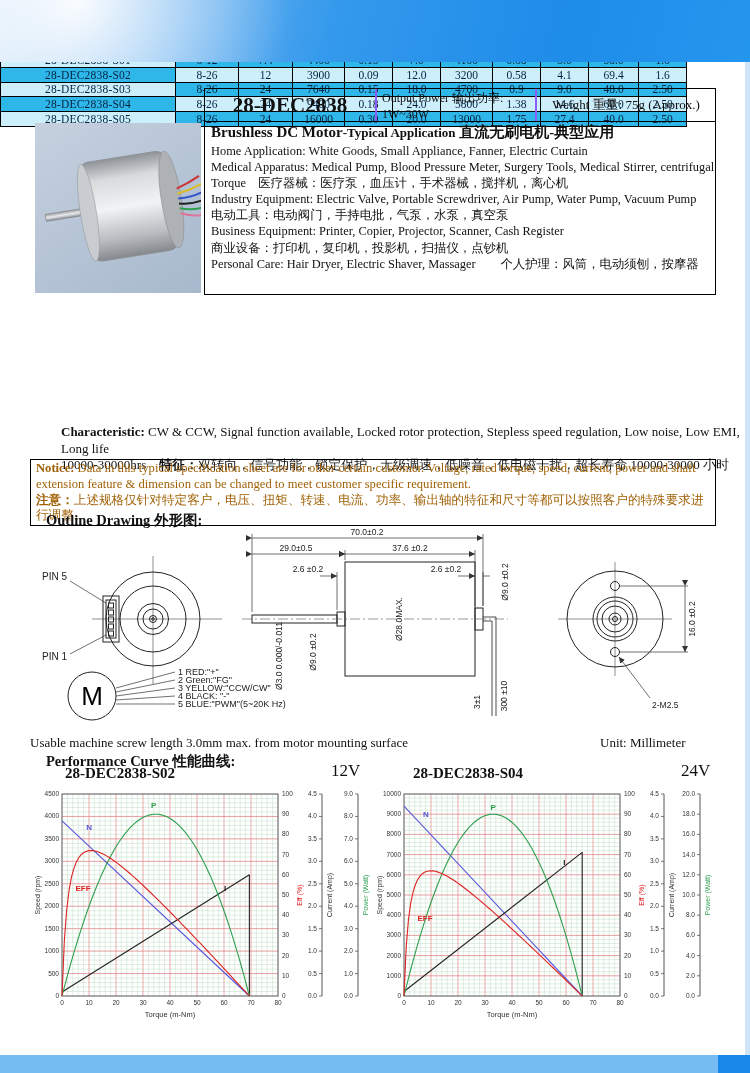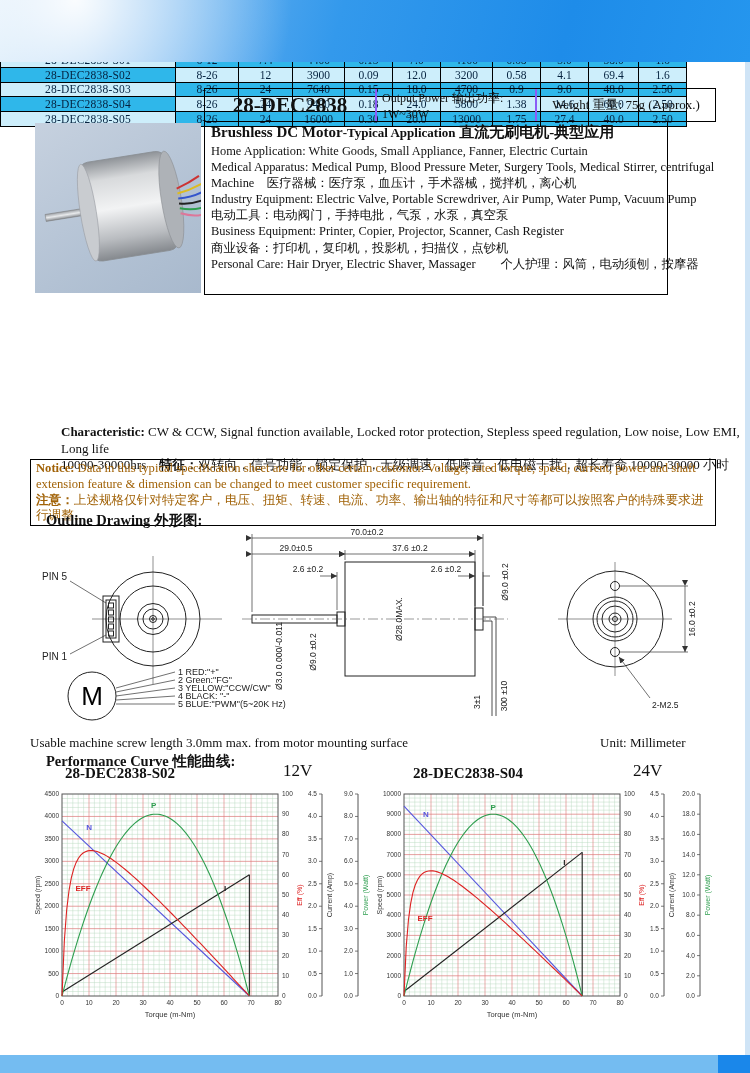--- a/index.html
+++ b/index.html
@@ -19,21 +19,21 @@
   .photo { left:35px; top:123px; width:166px; height:170px; background:linear-gradient(145deg,#c6d1df 0%,#b3c2d4 60%,#a8b9cd 100%); }
 
   
   .hdr-table { left:204px; top:88px; width:512px; border:1px solid #000; display:flex; height:34px; }
   .hdr-cell { border-right:2px solid #8b5cf6; display:flex; align-items:center; justify-content:center; }
   .hdr-cell:last-child { border-right:none; }
   .hdr-model { width:172px; font-size:21px; font-weight:bold; }
   .hdr-power { width:160px; font-size:12px; padding:1px 5px; display:block; }
   .hdr-weight { flex:1; font-size:13px; }
 
-  .app-block { left:204px; top:121px; width:464px; height:174px; border:1px solid #000; border-top:none; padding:2px 6px 0 6px; }
+  .app-block { left:204px; top:121px; width:512px; height:174px; border:1px solid #000; border-top:none; padding:2px 6px 0 6px; }
   .app-title { font-size:15px; font-weight:bold; margin-bottom:1px; }
   .app-title .sub { font-size:13px; }
   .app-line { font-size:12.4px; line-height:16.1px; white-space:nowrap; }
 
   
   .spec { left:30px; top:296px; width:686px; border-collapse:collapse; table-layout:fixed; }
   .spec td, .spec th { border:1px solid #000; text-align:center; vertical-align:middle; font-weight:normal; color:#05223f; overflow:hidden; }
   .c-cyan { background:#2fb7ea; }
   .c-light { background:#cdeefb; }
   .g-row th { height:20px; font-size:12px; }
@@ -47,21 +47,21 @@
   .notice { left:30px; top:459px; width:686px; border:1px solid #000; color:#a16207; font-size:12.6px; line-height:15.8px; padding:1px 5px; }
   b.inline { font-weight:bold; }
 
   .sect-head { font-size:14.5px; font-weight:bold;padding-left:16px; }
   .outline-head { left:30px; top:511px; }
   .perf-head { left:30px; top:752px; }
   .usable-note { left:30px; top:735px; font-size:13px; }
   .unit-note { left:600px; top:735px; font-size:13px; }
 
   .chart-title { font-size:15px; font-weight:bold; }
-  .volt-label { font-size:17px; }
+  .volt-label { font-size:17px;margin-left:48px; }
 
   svg text { font-family:"Liberation Sans", sans-serif; }
   .dimtxt { font-size:8.5px; fill:#222; }
   .pintxt { font-size:10px; fill:#222; }
   .wiretxt { font-size:9px; fill:#222; }
 </style>
 </head>
 <body>
 
 <div id="page">
@@ -113,21 +113,21 @@
     <div class="hdr-cell hdr-weight">Weight 重量: 75g (Approx.)</div>
   </div>
 
   <div class="abs app-block">
     <div class="app-title">
       <span>Brushless DC Motor</span><span class="sub">-Typical Application</span><span> 直流无刷电机-典型应用</span>
     </div>
     <div id="app-lines">
         <div class="app-line">Home Application: White Goods, Small Appliance, Fanner, Electric Curtain</div>
         <div class="app-line">Medical Apparatus: Medical Pump, Blood Pressure Meter, Surgery Tools, Medical Stirrer, centrifugal</div>
-        <div class="app-line">Machine　医疗器械：医疗泵，血压计，手术器械，搅拌机，离心机</div>
+        <div class="app-line">Torque　医疗器械：医疗泵，血压计，手术器械，搅拌机，离心机</div>
         <div class="app-line">Industry Equipment: Electric Valve, Portable Screwdriver, Air Pump, Water Pump, Vacuum Pump</div>
         <div class="app-line">电动工具：电动阀门，手持电批，气泵，水泵，真空泵</div>
         <div class="app-line">Business Equipment: Printer, Copier, Projector, Scanner, Cash Register</div>
         <div class="app-line">商业设备：打印机，复印机，投影机，扫描仪，点钞机</div>
         <div class="app-line">Personal Care: Hair Dryer, Electric Shaver, Massager　　个人护理：风筒，电动须刨，按摩器</div>
       </div>
   </div>
 
   <table class="spec">
     <colgroup>

